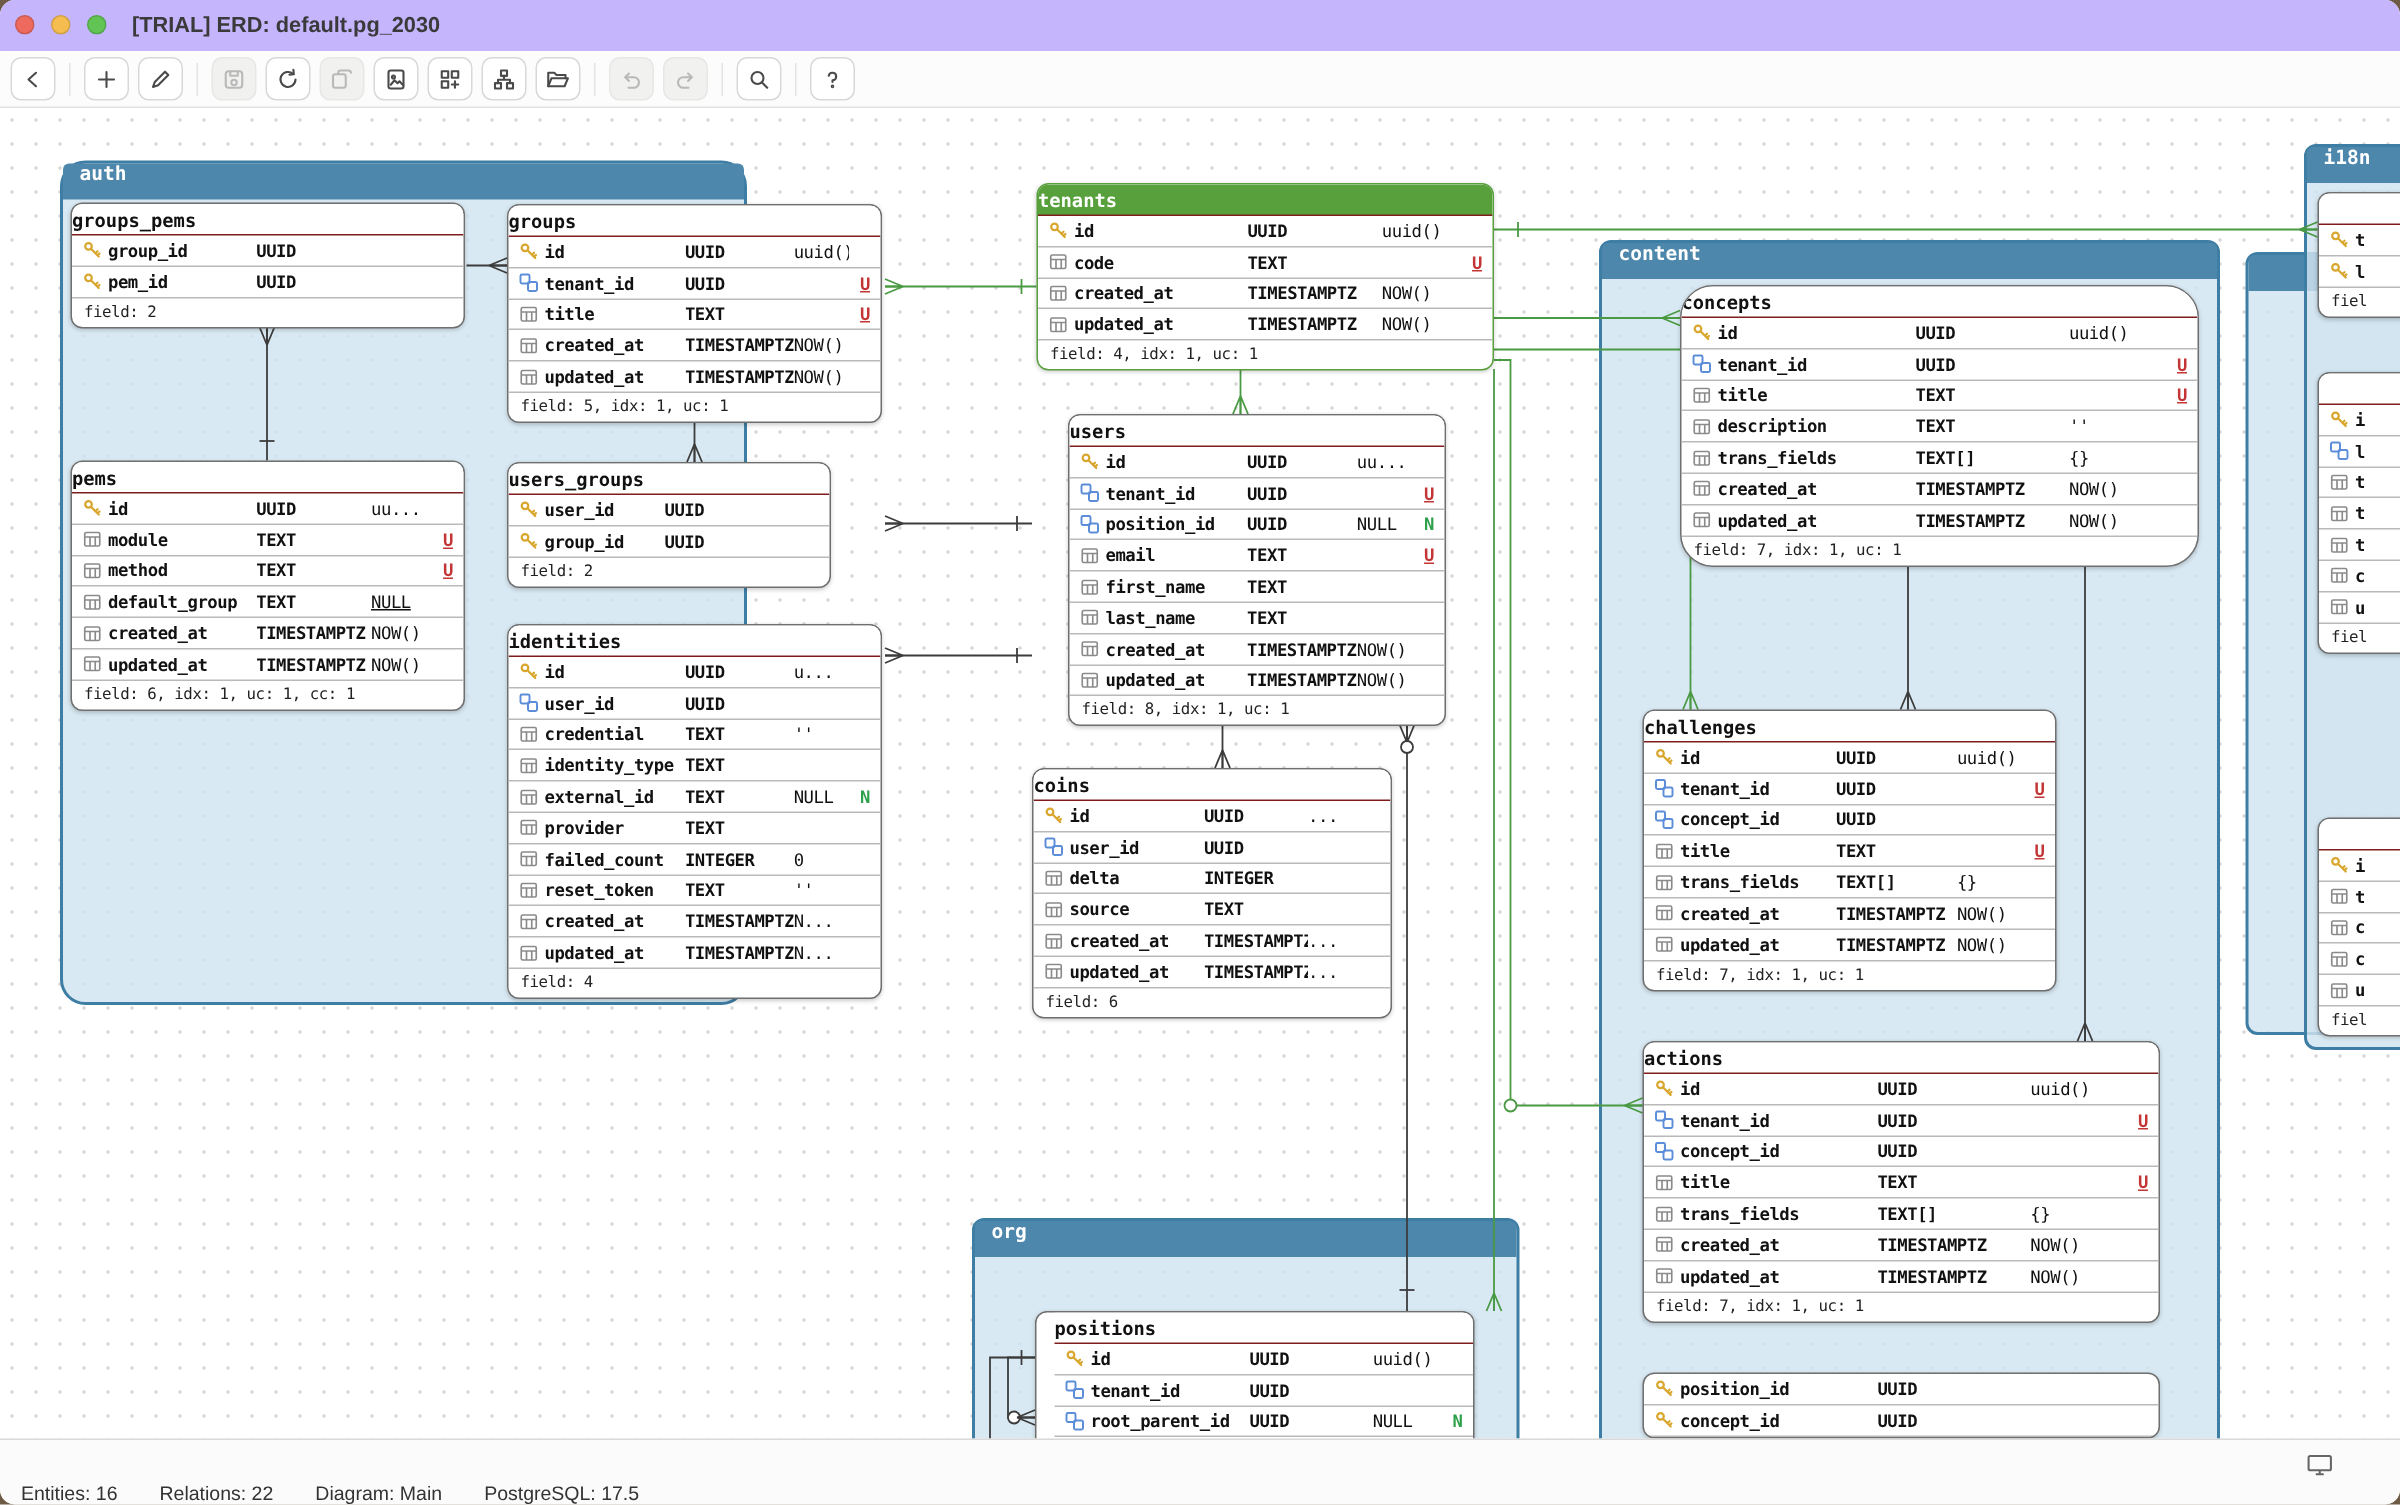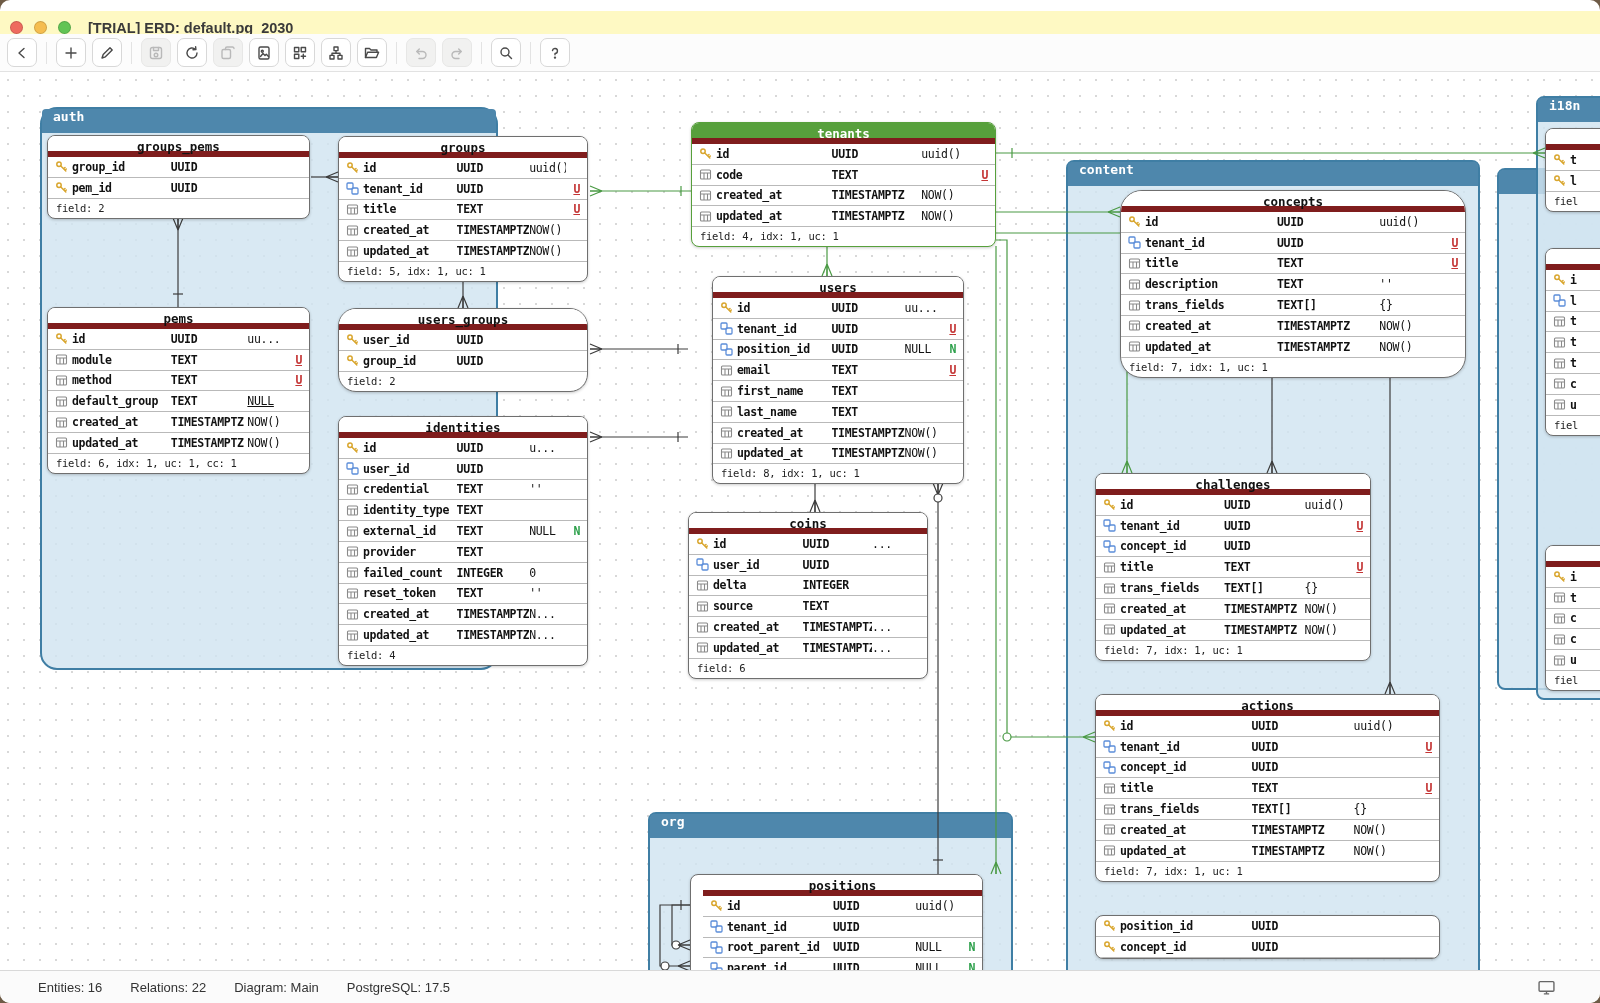--- a/index.html
+++ b/index.html
@@ -1,21 +1,21 @@
 <!DOCTYPE html>
 <html><head>
 <meta charset="utf-8">
 <style>
   * { margin:0; padding:0; box-sizing:border-box; }
   html,body { width:1600px; height:1003px; overflow:hidden; }
   body { background:#6e5b46; font-family:"Liberation Sans", sans-serif; }
   .window { position:absolute; inset:0; border-radius:10px; overflow:hidden; background:#fff; }
 
   
-  .titlebar { position:absolute; top:11px; left:0; right:0; height:34px; background:#fef9c3; }
+  .titlebar { position:absolute; top:0; left:0; right:0; height:34px; background:#c4b5fd; }
   .traffic { position:absolute; top:10px; width:13px; height:13px; border-radius:50%; border:0.5px solid rgba(0,0,0,.15); }
   .t-red { left:10px; background:#ee6a5f; }
   .t-yellow { left:34px; background:#f5bd4f; }
   .t-green { left:58px; background:#62c454; }
   .title-text { position:absolute; left:88px; top:0; line-height:34px; font-size:14.5px; font-weight:bold; color:#3a3a3a; }
 
   
   .toolbar { position:absolute; top:34px; left:0; right:0; height:38px; background:#fcfcfc; border-bottom:1px solid #e2e2e2; display:flex; align-items:center; padding-left:7px; gap:6px; }
   .tb-btn { width:30px; height:29px; border:1px solid #d8d8d8; border-radius:7px; background:#fff; color:#4a4a4a; display:flex; align-items:center; justify-content:center; }
   .tb-btn.disabled { background:#f1f1f0; border-color:#e7e7e6; color:#b9b9b9; }
@@ -26,37 +26,37 @@
   .canvas { position:absolute; top:72px; left:0; width:1600px; height:898px; overflow:hidden; background:#fff;
             background-image:radial-gradient(#d8d8d8 1px, transparent 1.2px); background-size:16px 16px; }
 
   .group { position:absolute; border:2px solid #3f7ea4; border-radius:8px; background:rgba(209,228,240,.82); }
   .group-header { height:24px; line-height:24px; background:#4e87ac; color:#fff; font:bold 13px "DejaVu Sans Mono", monospace; padding:0 11px; border-radius:4px 4px 0 0; white-space:nowrap; overflow:hidden; }
 
   .rel-svg { position:absolute; top:0; left:0; pointer-events:none; }
 
   .table { position:absolute; background:#fff; border:1.5px solid #6f6f6f; border-radius:8px; overflow:hidden;
            font-family:"DejaVu Sans Mono", monospace; box-shadow:0 1px 3px rgba(0,0,0,.2); }
-  .table-header { height:21px; line-height:21px; text-align:center; font-weight:bold; font-size:12.5px; color:#111; border-bottom:6px solid #7f1d1d; background:#fff; }
+  .table-header { height:21px; line-height:21px; font-weight:bold; font-size:12.5px; color:#111; border-bottom:1px solid #7f1d1d; background:#fff; }
   .table.selected { border-color:#57a03c; }
   .table.selected .table-header { background:#57a03c; color:#fff; }
   .trow { display:flex; align-items:center; height:20.8px; border-bottom:1px solid #b9b9b9; padding:0 7px; font-size:11.5px; letter-spacing:-0.3px; color:#111; }
   .ficon { width:17px; flex:0 0 17px; display:flex; align-items:center; }
   .ficon svg { width:13px; height:13px; }
   .fname { flex:0 0 40%; font-weight:bold; white-space:nowrap; overflow:hidden; }
   .ftype { flex:0 0 31%; font-weight:bold; white-space:nowrap; overflow:hidden; }
   .fdef  { flex:1 1 auto; white-space:nowrap; overflow:hidden; }
   .fdef.u { text-decoration:underline; }
   .fflag { flex:0 0 14px; text-align:right; font-weight:bold; }
   .fflag.U { color:#c43535; text-decoration:underline; }
   .fflag.N { color:#2fa14d; }
   .tfooter { height:19px; line-height:19px; font-size:10.5px; letter-spacing:-0.3px; padding:0 8px; color:#222; white-space:nowrap; overflow:hidden; }
 
   
-  .statusbar { position:absolute; bottom:0; left:0; right:0; height:33px; background:#fbfbfb; border-top:1px solid #d9d9d9; display:flex; align-items:center; padding-left:38px; gap:28px; font-size:13px; color:#333; }
+  .statusbar { position:absolute; bottom:0; left:0; right:0; height:44px; background:#fbfbfb; border-top:1px solid #d9d9d9; display:flex; align-items:flex-end; padding-left:14px; gap:28px; font-size:13px; color:#333; }
   .status-item { white-space:nowrap; }
   .monitor { position:absolute; right:45px; top:8px; color:#666; }
   .monitor svg { width:17px; height:17px; stroke:currentColor; fill:none; stroke-width:1.3; }
 </style>
 </head>
 <body>
 
 <div class="window">
   <div class="titlebar">
     <span class="traffic t-red"></span>
@@ -449,21 +449,21 @@
               </g>
             </svg>
           </span>
           <span class="fname">updated_at</span>
           <span class="ftype">TIMESTAMPTZ</span>
           <span class="fdef">NOW()</span>
           <span class="fflag"></span>
         </div>
         <div class="tfooter">field: 6, idx: 1, uc: 1, cc: 1</div>
       </div>
-      <div class="table" style="left: 338px; top: 236px; width: 250px; border-radius: 18px;">
+      <div class="table" style="left: 338px; top: 236px; width: 216px;">
         <div class="table-header">users_groups</div>
         <div class="trow">
           <span class="ficon">
             <svg viewBox="0 0 13 13">
               <g fill="none" stroke="#d9a62e" stroke-width="1.5" stroke-linecap="round">
                 <circle cx="4" cy="4.2" r="2.2"></circle>
                 <path d="M5.8 6l5 5M8.6 8.8l1.4-1.3M10 10.2l1.3-1.2"></path>
               </g>
             </svg>
           </span>

